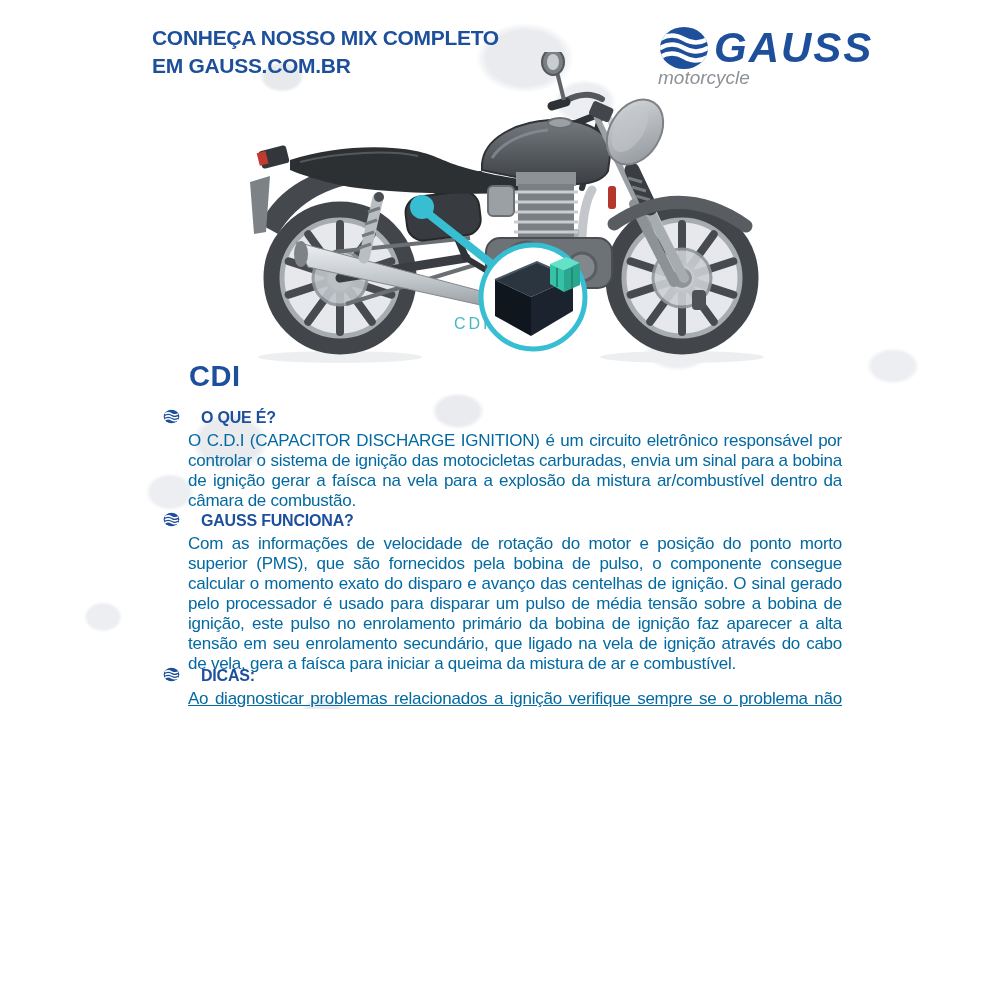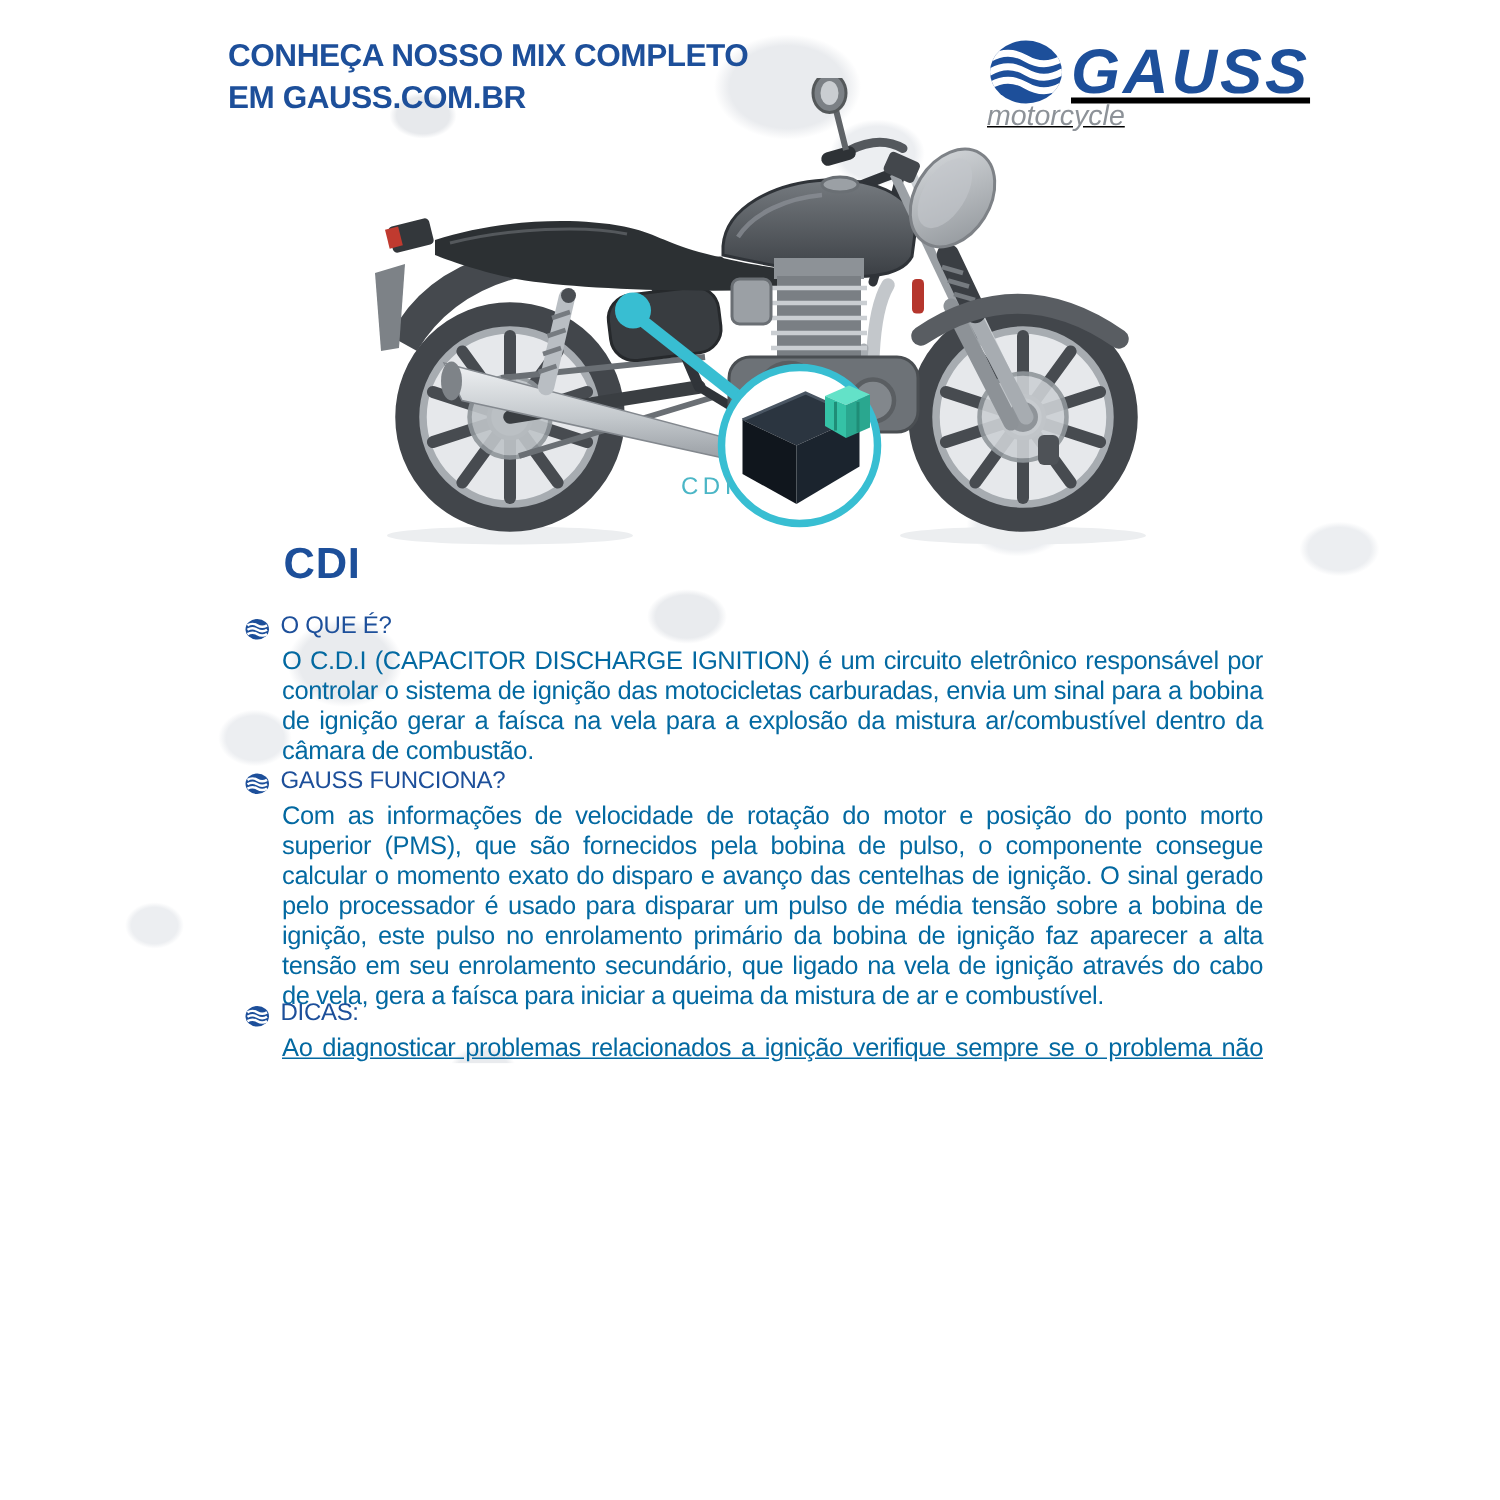--- a/index.html
+++ b/index.html
@@ -31,36 +31,36 @@
       140px 100px, 90px 64px, 64px 44px, 96px 60px, 110px 84px,
       70px 54px, 76px 52px, 56px 44px, 130px 92px, 88px 62px,
       120px 80px, 76px 52px, 64px 48px;
   }
 
   
   .promo{position:absolute;left:152px;top:24px;color:#1d4f9a;font-weight:bold;
          font-size:21px;line-height:28px;letter-spacing:-0.3px;}
 
   
-  .logo{position:absolute;left:658px;top:25px;width:200px;text-decoration:underline;}
+  .logo{position:absolute;left:658px;top:25px;width:200px;}
   .logo-row{display:flex;align-items:center;}
   .logo-oval{width:52px;height:46px;flex:0 0 auto;}
   .logo-brand{color:#1d4f9a;font-weight:bold;font-style:italic;font-size:42px;
               letter-spacing:2px;margin-left:4px;line-height:1;}
   .logo-tagline{color:#8d9298;font-style:italic;font-size:19px;
                 margin-top:-4px;padding-right:2px;}
 
   
   .hero{position:absolute;left:230px;top:52px;width:540px;height:312px;}
 
   
   .article-title{position:absolute;left:189px;top:360px;color:#1d4f9a;font-weight:bold;
                  font-size:29px;letter-spacing:0.5px;}
-  .section-head{position:absolute;left:163px;display:flex;align-items:flex-end;gap:7px;
-                color:#1d4f9a;font-weight:normal;font-size:16px;letter-spacing:-0.2px;}
+  .section-head{position:absolute;left:163px;display:flex;align-items:flex-start;gap:21px;
+                color:#1d4f9a;font-weight:bold;font-size:16px;letter-spacing:-0.2px;}
   .section-head svg{width:17px;height:15px;flex:0 0 auto;}
   .section-body{position:absolute;left:188px;width:654px;color:#0369a1;font-size:17px;
                 line-height:20px;letter-spacing:-0.25px;text-align:justify;}
   .head-1{top:409px;} .body-1{top:431px;}
   .head-2{top:512px;} .body-2{top:534px;}
   .head-3{top:667px;} .body-3{top:689px;text-decoration:underline;}
 
   
   .footer-brand{position:absolute;left:488px;top:933px;width:150px;text-align:center;
                 color:#0f766e;font-weight:bold;font-style:italic;font-size:12px;

